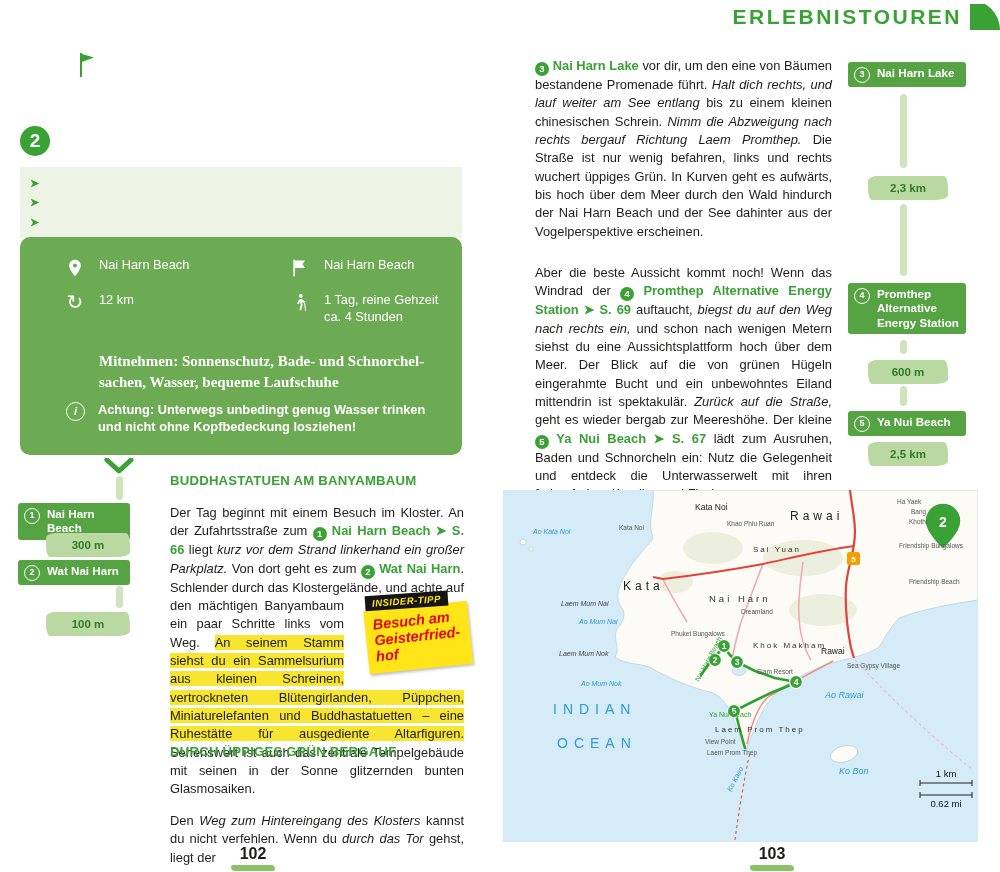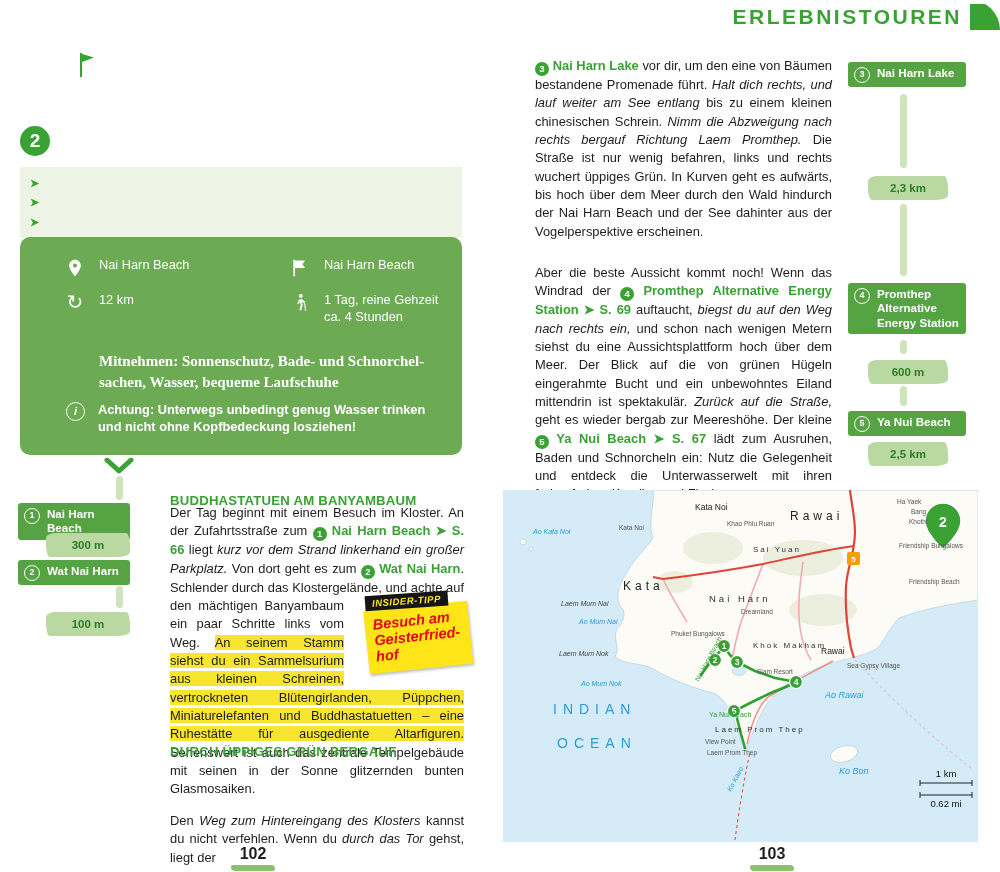--- a/index.html
+++ b/index.html
@@ -209,21 +209,21 @@
     <span>Nai Harn Beach</span>
   </div>
   <div class="tl-dist" style="left:46px;top:533px;width:84px">300 m</div>
   <div class="tl-badge" style="left:18px;top:560px;width:112px">
     <span class="tl-num">2</span>
     <span>Wat Nai Harn</span>
   </div>
   <div class="tl-vline" style="left:116px;top:586px;height:22px"></div>
   <div class="tl-dist" style="left:46px;top:612px;width:84px">100 m</div>
 
-  <h2 class="sec" style="left:170px;top:493px;width:300px">BUDDHASTATUEN AM BANYAMBAUM</h2>
+  <h2 class="sec" style="left:170px;top:473px;width:300px">BUDDHASTATUEN AM BANYAMBAUM</h2>
   <p class="body" style="left:170px;top:504px;width:294px"><span class="sg-r">Der Tag beginnt mit einem Besuch im Kloster. An der Zufahrtsstraße zum </span><span class="sg-n">1</span><span class="sg-g"> Nai Harn Beach ➤ S. 66</span><span class="sg-r"> liegt </span><span class="sg-i">kurz vor dem Strand linkerhand ein großer Parkplatz.</span><span class="sg-r"> Von dort geht es zum </span><span class="sg-n">2</span><span class="sg-g"> Wat Nai Harn</span><span class="sg-r">. Schlender durch das Klostergelände, und achte auf den mächtigen </span><span class="sg-gap"></span><span class="sg-r">Banyambaum ein paar Schritte links vom Weg. </span><span class="sg-hl">An seinem Stamm siehst du ein Sammelsurium aus kleinen Schreinen, vertrockneten Blütengirlanden, Püppchen, Miniaturelefanten und Buddhastatuetten – eine Ruhestätte für ausgediente Altarfiguren.</span><span class="sg-r"> Sehenswert ist auch das zentrale Tempelgebäude mit seinen in der Sonne glitzernden bunten Glasmosaiken.</span></p>
 
   <div class="insider">
     <div class="insider-tag">INSIDER-TIPP</div>
     <div class="insider-note">Besuch am
 Geisterfried-
 hof</div>
   </div>
 
   <h2 class="sec" style="left:170px;top:744px;width:300px">DURCH ÜPPIGES GRÜN BERGAUF</h2>

